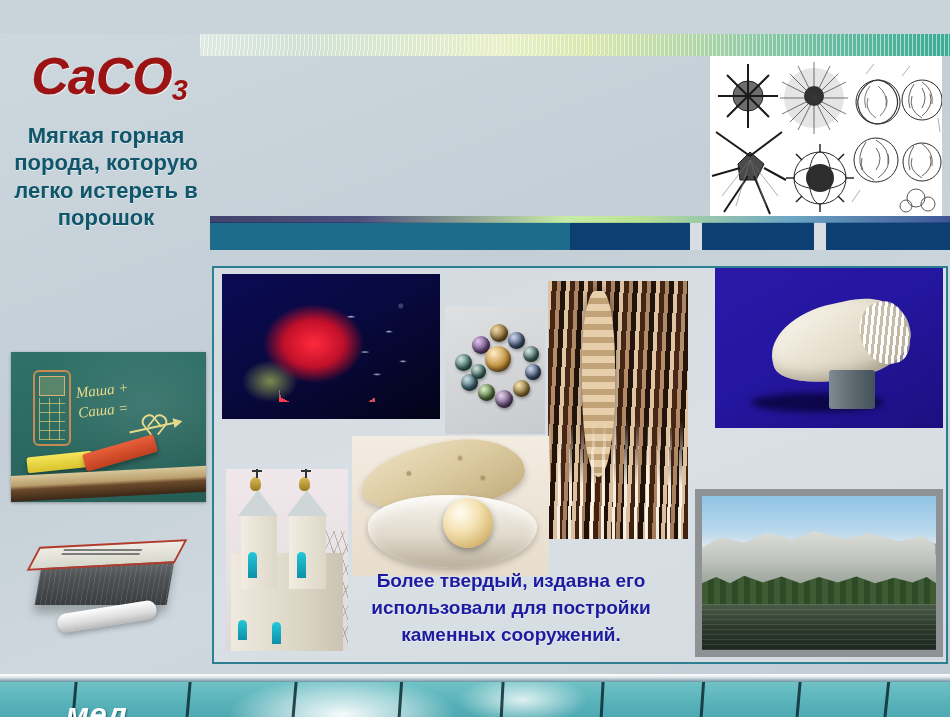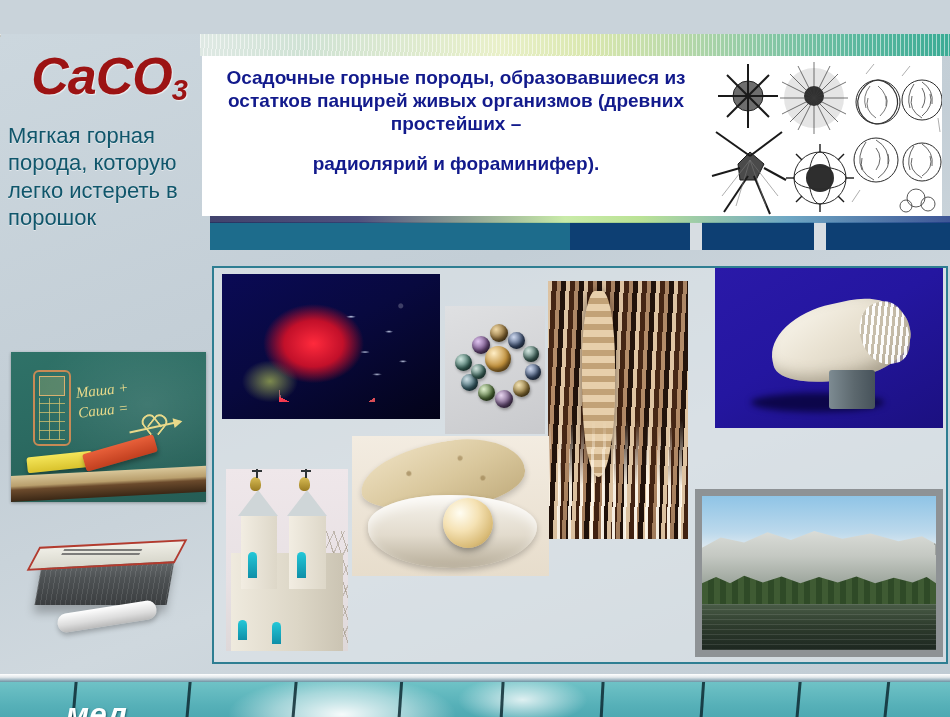--- a/index.html
+++ b/index.html
@@ -33,22 +33,22 @@
   .formula{
     position:absolute;left:14px;top:16px;width:190px;
     color:#9C1313;font-weight:bold;font-style:italic;
     font-size:52px;line-height:1;letter-spacing:-1px;
     text-align:center;text-shadow:1px 1px 1px rgba(255,255,255,.65);
   }
   .formula sub{font-size:.56em;vertical-align:baseline;position:relative;top:.22em;}
 
   .left-caption{
     position:absolute;left:8px;top:88px;width:196px;
-    color:#10566B;font-weight:normal;font-size:22px;line-height:1.24;
-    text-shadow:0 1px 0 rgba(255,255,255,.5);
+    color:#10566B;font-weight:bold;font-size:22px;line-height:1.24;
+    text-align:center;text-shadow:0 1px 0 rgba(255,255,255,.5);
   }
 
   
   .chalkboard{
     position:absolute;left:11px;top:318px;width:195px;height:150px;
     background:
       radial-gradient(ellipse at 70% 35%, rgba(255,255,255,.10), rgba(0,0,0,0) 60%),
       linear-gradient(165deg,#2f7268 0%,#2b6a61 45%,#255d55 100%);
     overflow:hidden;box-shadow:0 1px 3px rgba(0,0,0,.3);
   }
@@ -301,24 +301,20 @@
     <div class="cb-ledge"></div>
   </div>
 
   <div class="eraser-box">
     <div class="er-body"></div>
     <div class="er-top"></div>
     <div class="er-top-label"></div>
     <div class="er-chalk"></div>
   </div>
 
-  <div class="header-box">
-    <div class="p1">Осадочные горные породы, образовавшиеся из остатков панцирей живых организмов (древних простейших –</div>
-    <div class="p2">радиолярий и фораминифер).</div>
-  </div>
 
   <div class="micro-plate">
     <svg width="232" height="160" viewBox="0 0 232 160" aria-hidden="true">
       <g stroke="#2b2b2b" fill="none" stroke-width="1">
 
         <g>
           <circle cx="38" cy="40" r="15" fill="#6e6e6e" stroke="#222"></circle>
           <g stroke="#1a1a1a" stroke-width="2">
             <line x1="38" y1="8" x2="38" y2="72"></line>
               <line x1="8" y1="40" x2="68" y2="40"></line>
@@ -499,20 +495,21 @@
     <div class="oy-pearl"></div>
   </div>
 
   <div class="ph landscape">
     <div class="ls-sky"></div>
     <div class="ls-cliff"></div>
     <div class="ls-trees"></div>
     <div class="ls-water"></div>
   </div>
 
+  <div class="bottom-caption">Более твердый, издавна его использовали для постройки каменных сооружений.</div>
 
   <div class="banner-sep"></div>
   <div class="banner">
     <i class="mullion" style="left:72px;transform:rotate(5deg);"></i>
     <i class="mullion" style="left:186px;transform:rotate(5deg);"></i>
     <i class="mullion" style="left:292px;transform:rotate(5deg);"></i>
     <i class="mullion" style="left:398px;transform:rotate(4deg);"></i>
     <i class="mullion" style="left:500px;transform:rotate(3deg);"></i>
     <i class="mullion" style="left:600px;transform:rotate(3deg);"></i>
     <i class="mullion" style="left:700px;transform:rotate(4deg);"></i>

